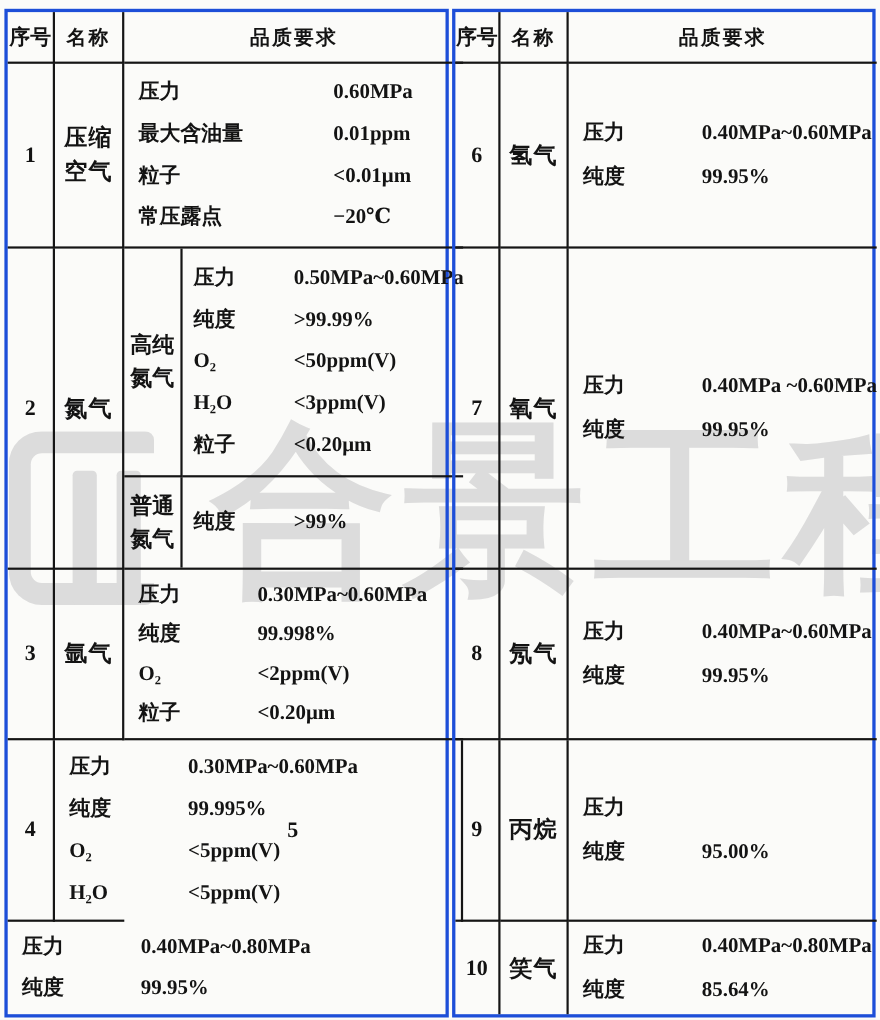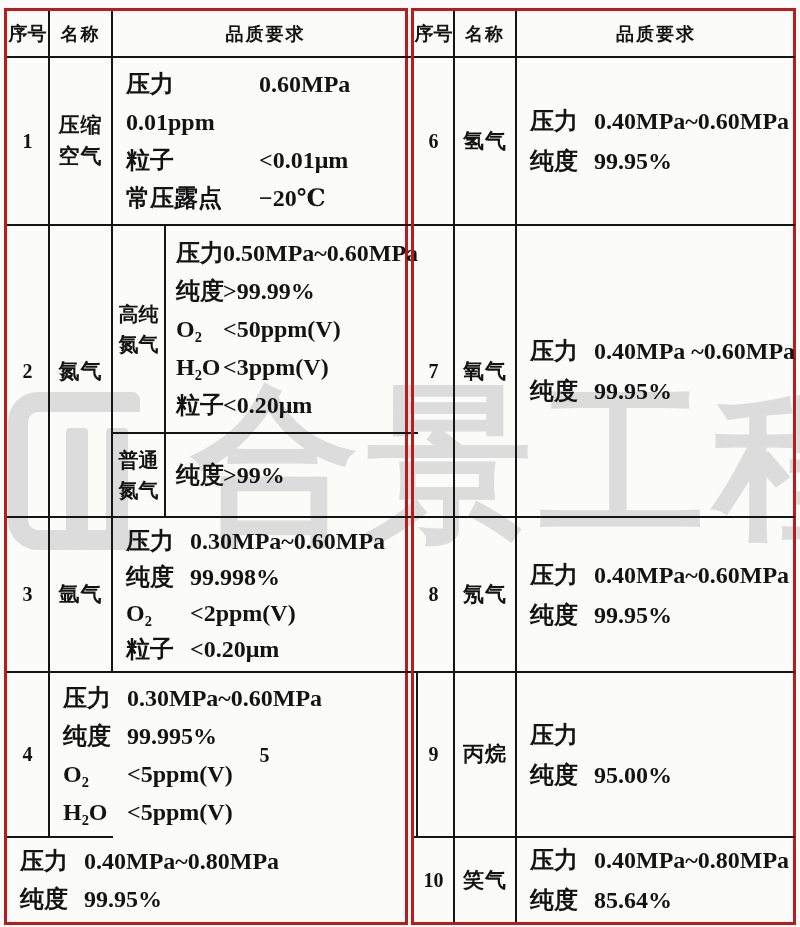--- a/index.html
+++ b/index.html
@@ -19,37 +19,37 @@
   }
   .wm-logo { position: absolute; left: 8px; top: 392px; width: 152px; height: 158px; z-index: 0; }
   .wm-ring { position: absolute; left: 0; top: 0; width: 132px; height: 158px;
     border: 20px solid #dcdcdc; border-radius: 30px 8px 8px 30px; border-right: none; }
   .wm-bar { position: absolute; top: 36px; width: 22px; height: 122px; background: #dcdcdc; border-radius: 4px; }
   .wm-bar.b1 { left: 58px; }
   .wm-bar.b2 { left: 98px; }
   
   .tbl {
     position: absolute; top: 8px; z-index: 1; display: grid;
-    border: 3px solid #b91c1c; background: transparent;
+    border: 3px solid #1d4ed8; background: transparent;
     grid-template-rows: 47px 168px 292px 155px 165px auto;
   }
   .tbl.left  { left: 4px;   width: 404px; height: 917px; grid-template-columns: 43px 63px 1fr; }
   .tbl.right { left: 411px; width: 385px; height: 917px; grid-template-columns: 41px 62px 1fr; }
   .cell {
     border-right: 2px solid #151515; border-bottom: 2px solid #151515;
     display: flex; align-items: center; justify-content: center;
   }
   .cell.lastcol { border-right: none; }
   .cell.lastrow { border-bottom: none; }
   .hdr { font-size: 18px; letter-spacing: 2px; }
   .hdr.small { font-size: 19px; letter-spacing: 0; }
   .no { font-size: 20px; }
   .name { flex-direction: column; font-size: 21px; line-height: 31px; letter-spacing: 1px; text-align: center; }
   .qual { flex-direction: column; align-items: flex-start; justify-content: center; padding-left: 13px; }
-  .spec { display: flex; font-size: 24px; line-height: 38px; white-space: nowrap; }
+  .spec { display: flex; font-size: 19px; line-height: 38px; white-space: nowrap; gap: 44px; }
   .spec .lab { display: inline-block; }
   .lw133 .lab { width: 133px; }
   .lw46  .lab { width: 47px; }
   .lw64  .lab { width: 64px; }
   .r3 .spec { line-height: 36px; }
   .tbl.right .spec { line-height: 40px; }
   
   .qual.nestwrap { padding: 0; align-items: stretch; }
   .nest { display: grid; width: 100%; height: 100%; grid-template-columns: 53px 1fr; grid-template-rows: 208px auto; }
   .ncell { display: flex; align-items: center; justify-content: center; }
@@ -79,20 +79,21 @@
     <div class="cell name">
       <span>压缩</span>
       <span>空气</span>
     </div>
     <div class="cell qual lastcol lw133">
       <div class="spec">
           <span class="lab">压力</span>
           <span class="val">0.60MPa</span>
         </div>
       <div class="spec">
+          <span class="lab">最大含油量</span>
           <span class="val">0.01ppm</span>
         </div>
       <div class="spec">
           <span class="lab">粒子</span>
           <span class="val">&lt;0.01μm</span>
         </div>
       <div class="spec">
           <span class="lab">常压露点</span>
           <span class="val">−20℃</span>
         </div>

